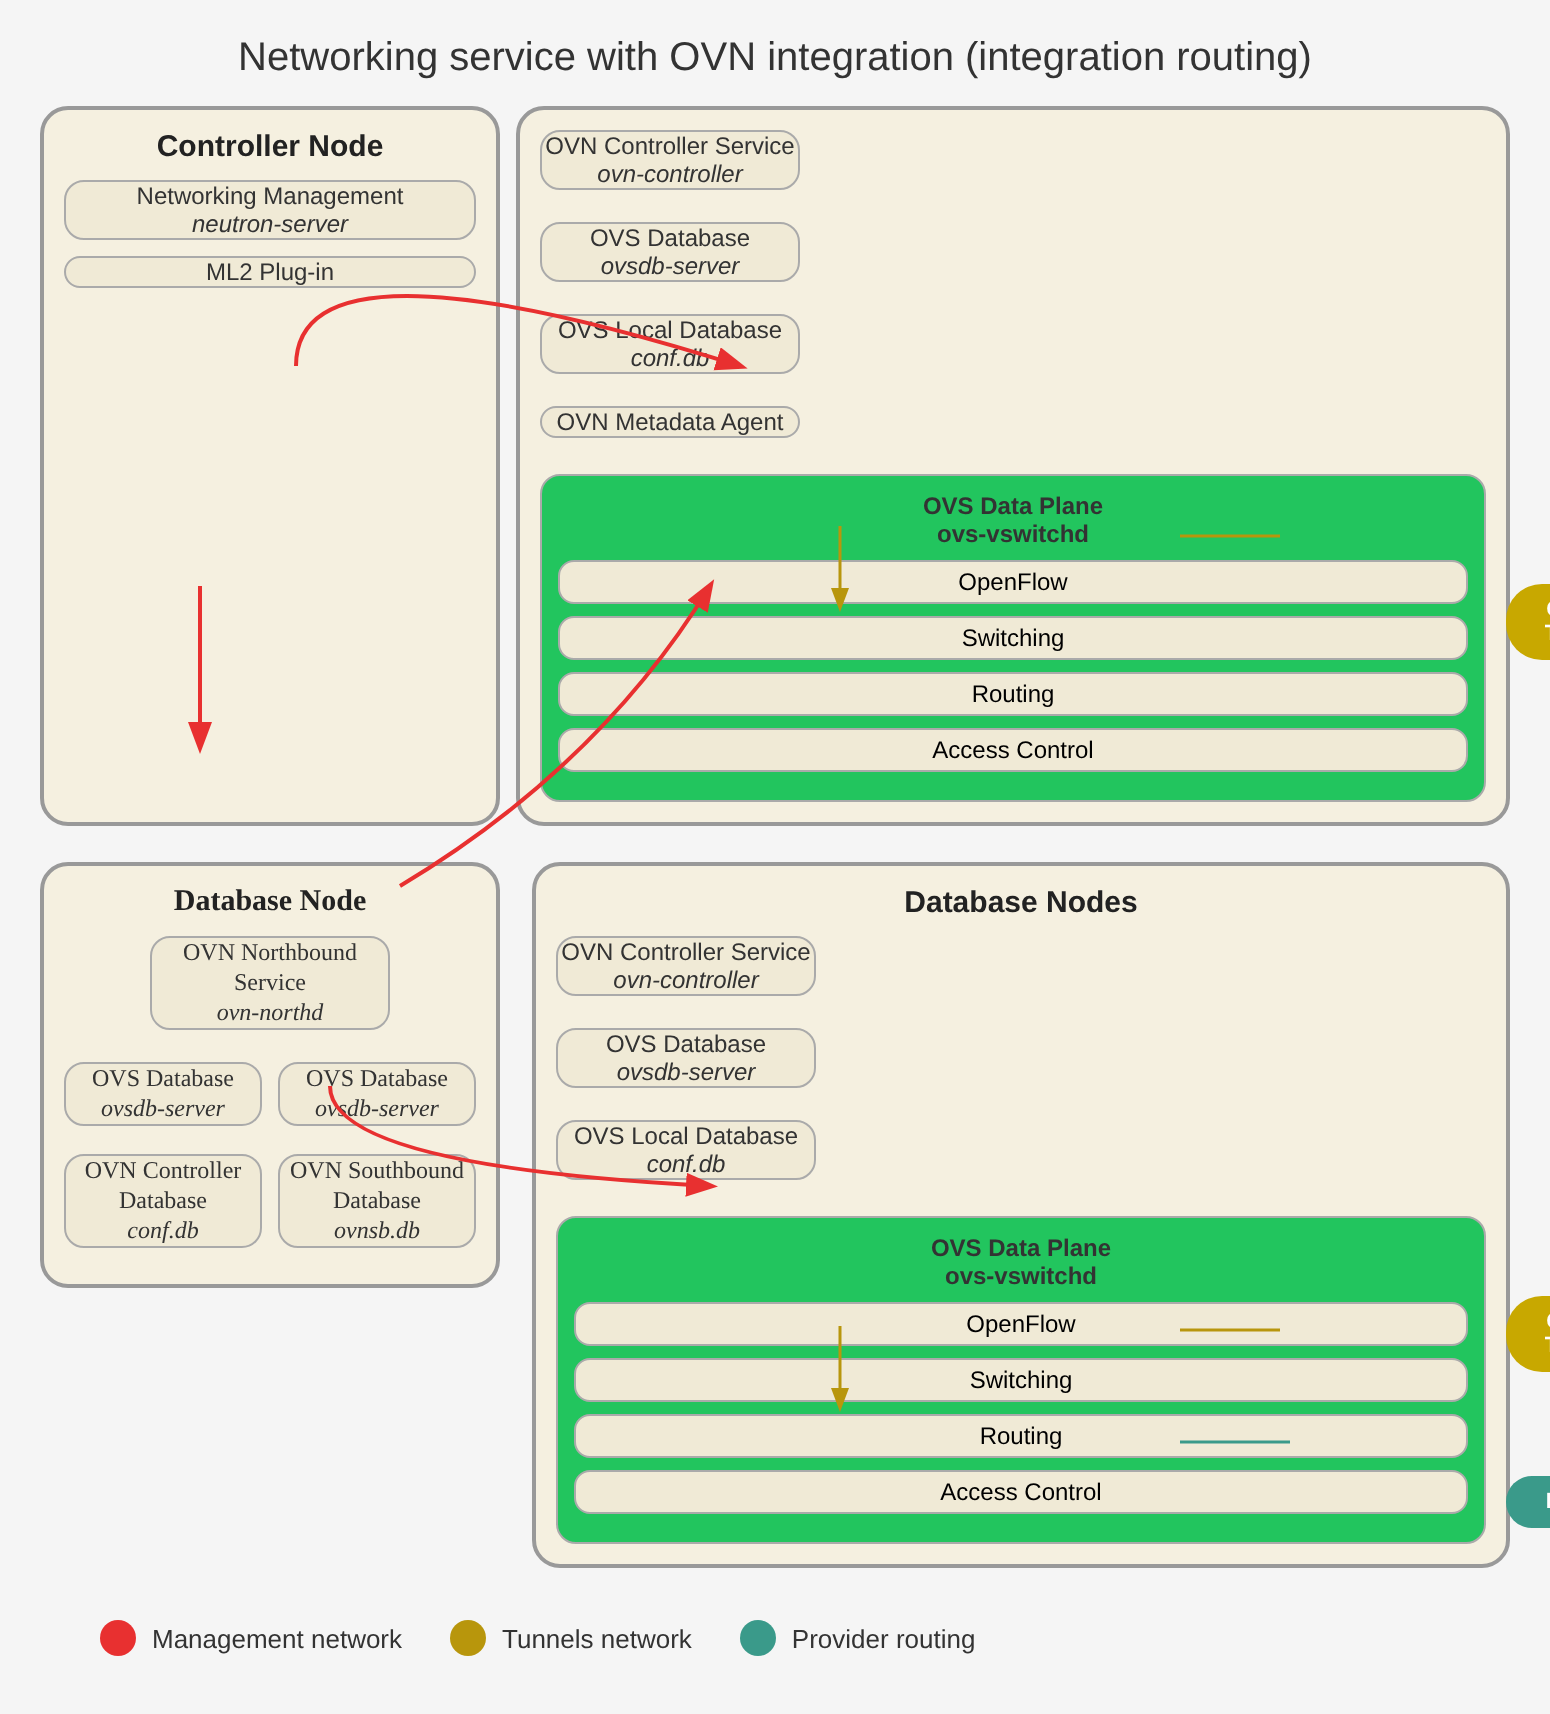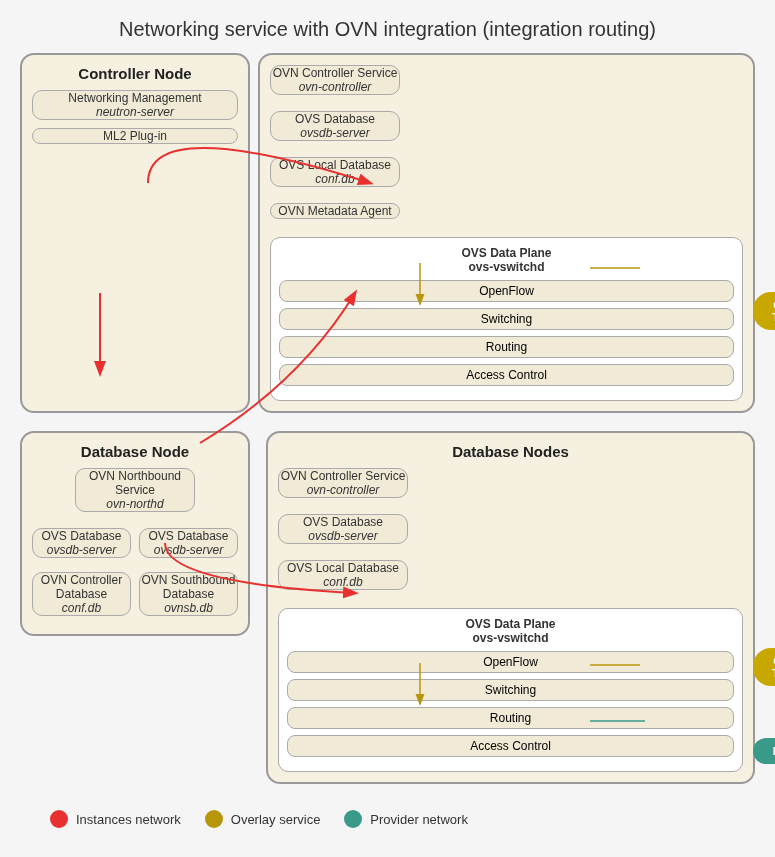--- a/index.html
+++ b/index.html
@@ -86,21 +86,21 @@
       display: flex;
       flex-direction: column;
       gap: 8px;
       width: 130px;
     }
 
     .compute-right {
       flex: 1;
       border: 1.5px solid #aaa;
       border-radius: 10px;
-      background: #ffffff;
+      background: #22c55e;
       padding: 8px;
     }
 
     .ovs-title {
       font-size: 12px;
       font-weight: bold;
       text-align: center;
       color: #333;
       margin-bottom: 6px;
     }
@@ -183,20 +183,21 @@
       display: flex;
       gap: 16px;
     }
 
     .left-col {
       display: flex;
       flex-direction: column;
       gap: 14px;
       width: 230px;
       flex-shrink: 0;
+      font-family: Liberation Serif, serif;
     }
   </style>
 </head>
 <body>
 
 <h1 class="page-title">Networking service with OVN integration (integration routing)</h1>
 
 <div class="main-container" style="position:relative;">
 
   <svg class="arrows-overlay" xmlns="http://www.w3.org/2000/svg" style="position:absolute;top:0;left:0;width:100%;height:680px;pointer-events:none;z-index:5;">
@@ -355,25 +356,25 @@
             <span>Internet</span>
           </div>
         </div>
       </div>
     </div>
   </div>
 
   <div class="legend">
     <div class="legend-item">
       <div class="legend-circle" style="background:#e83030;"></div>
-      <span>Instances network</span>
+      <span>Management network</span>
     </div>
     <div class="legend-item">
       <div class="legend-circle" style="background:#b8960c;"></div>
-      <span>Overlay service</span>
+      <span>Tunnels network</span>
     </div>
     <div class="legend-item">
       <div class="legend-circle" style="background:#3a9a8a;"></div>
-      <span>Provider network</span>
+      <span>Provider routing</span>
     </div>
   </div>
 
 </div>
 
 </body></html>

